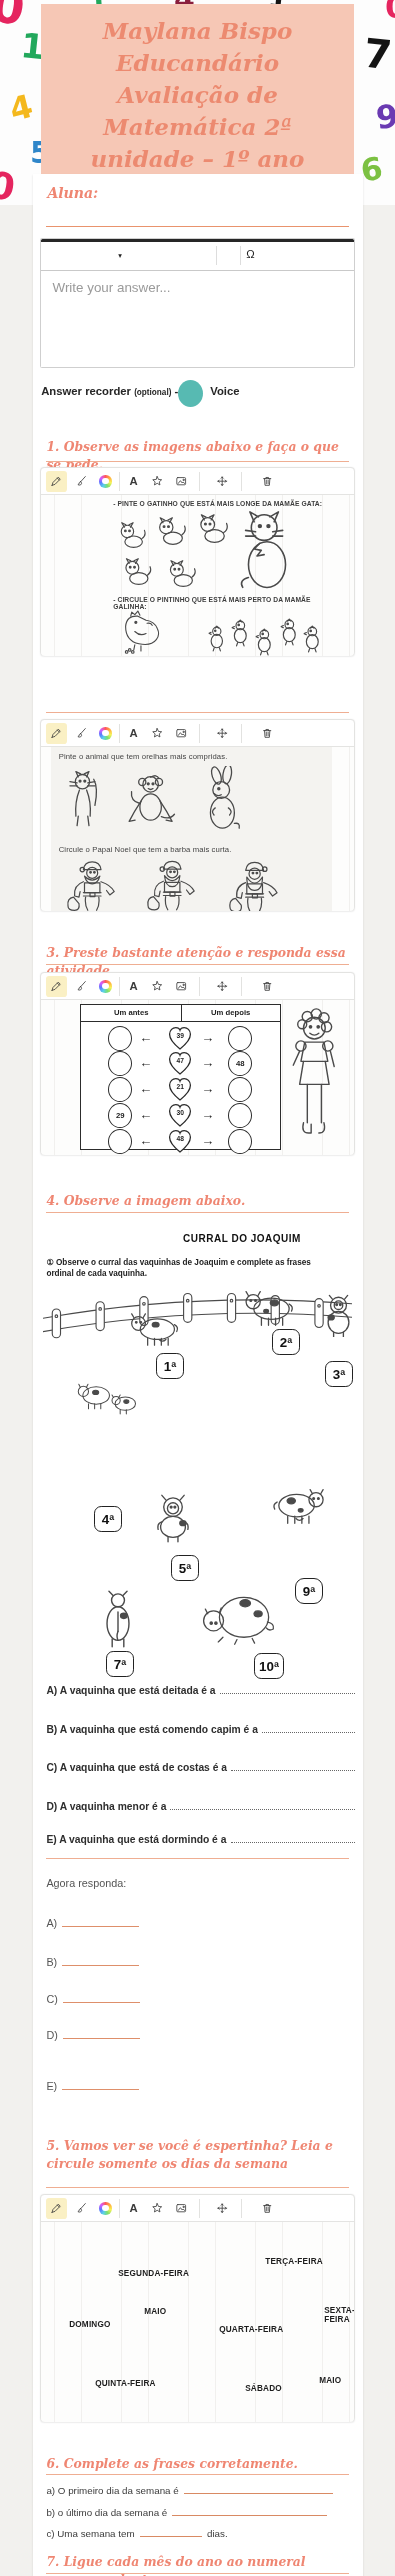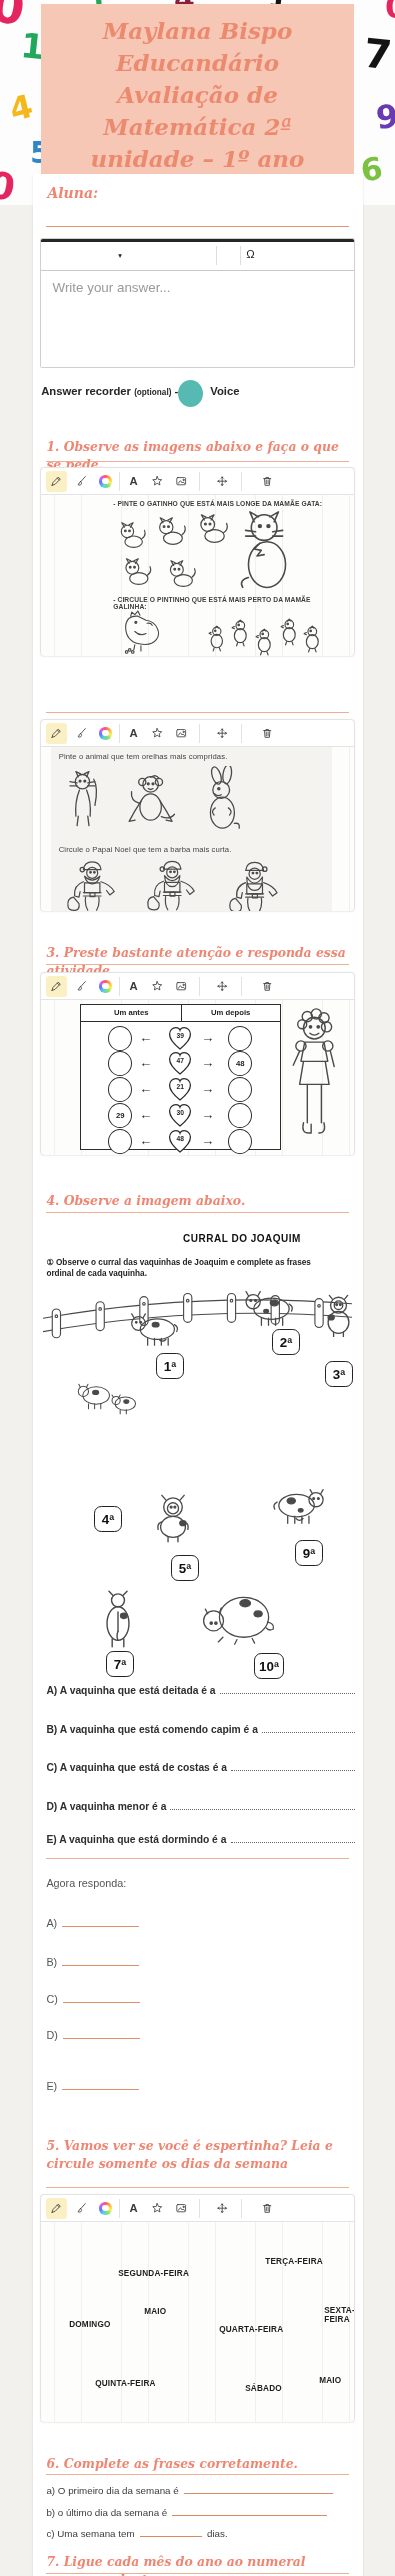--- a/index.html
+++ b/index.html
@@ -718,21 +718,21 @@
           <path d="M72 16l-4-7M86 16l4-7"></path>
           <path d="M12 30q-8 4-4 12"></path>
           <path d="M30 54v12M42 54v12M54 54v12M66 54v12"></path>
           <ellipse cx="36" cy="28" rx="7" ry="5" fill="#4a4a4a"></ellipse>
           <ellipse cx="52" cy="44" rx="4" ry="3" fill="#4a4a4a"></ellipse>
           <circle cx="74" cy="24" r="1.5" fill="#4a4a4a"></circle>
           <circle cx="82" cy="24" r="1.5" fill="#4a4a4a"></circle>
           <path d="M44 58q6 6 12 0"></path>
         </svg>
     </div>
-    <div class="badge abs" style="left:262px;top:1366px;">9ª</div>
+    <div class="badge abs" style="left:262px;top:1404px;border-radius:9px;">9ª</div>
 
     <div class="sketch abs" style="left:62px;top:1416px;">
       <svg width="46" height="62" viewBox="0 0 70 96">
           <circle cx="35" cy="16" r="10"></circle>
           <path d="M27 8l-6-6M43 8l6-6"></path>
           <ellipse cx="35" cy="52" rx="17" ry="26"></ellipse>
           <path d="M35 34v30"></path>
           <path d="M35 64q-3 8 0 14"></path>
           <ellipse cx="44" cy="40" rx="5" ry="4" fill="#4a4a4a"></ellipse>
           <path d="M26 76v12M44 76v12"></path>

